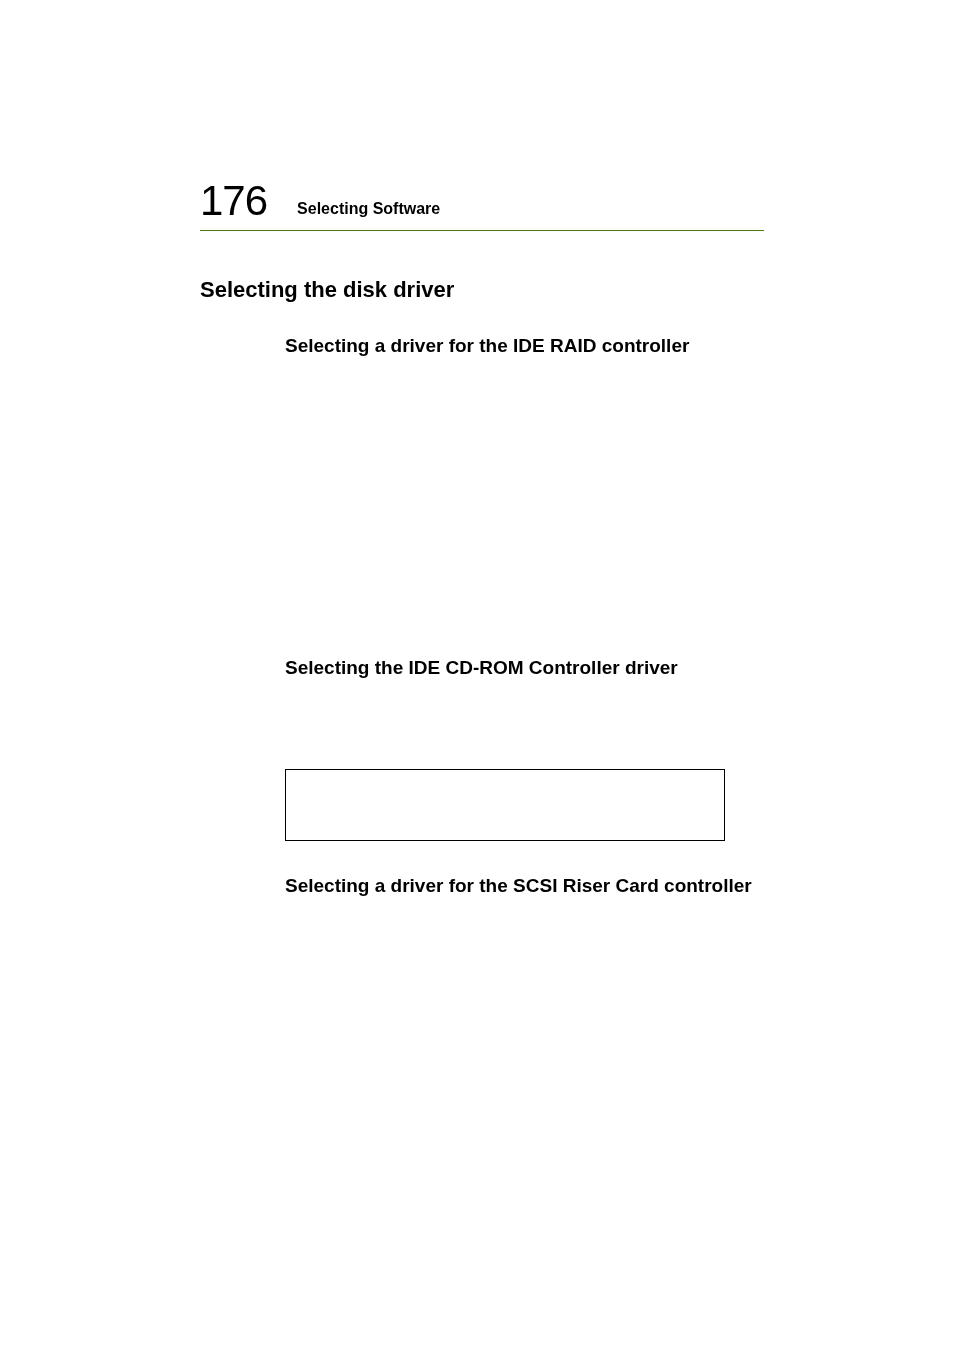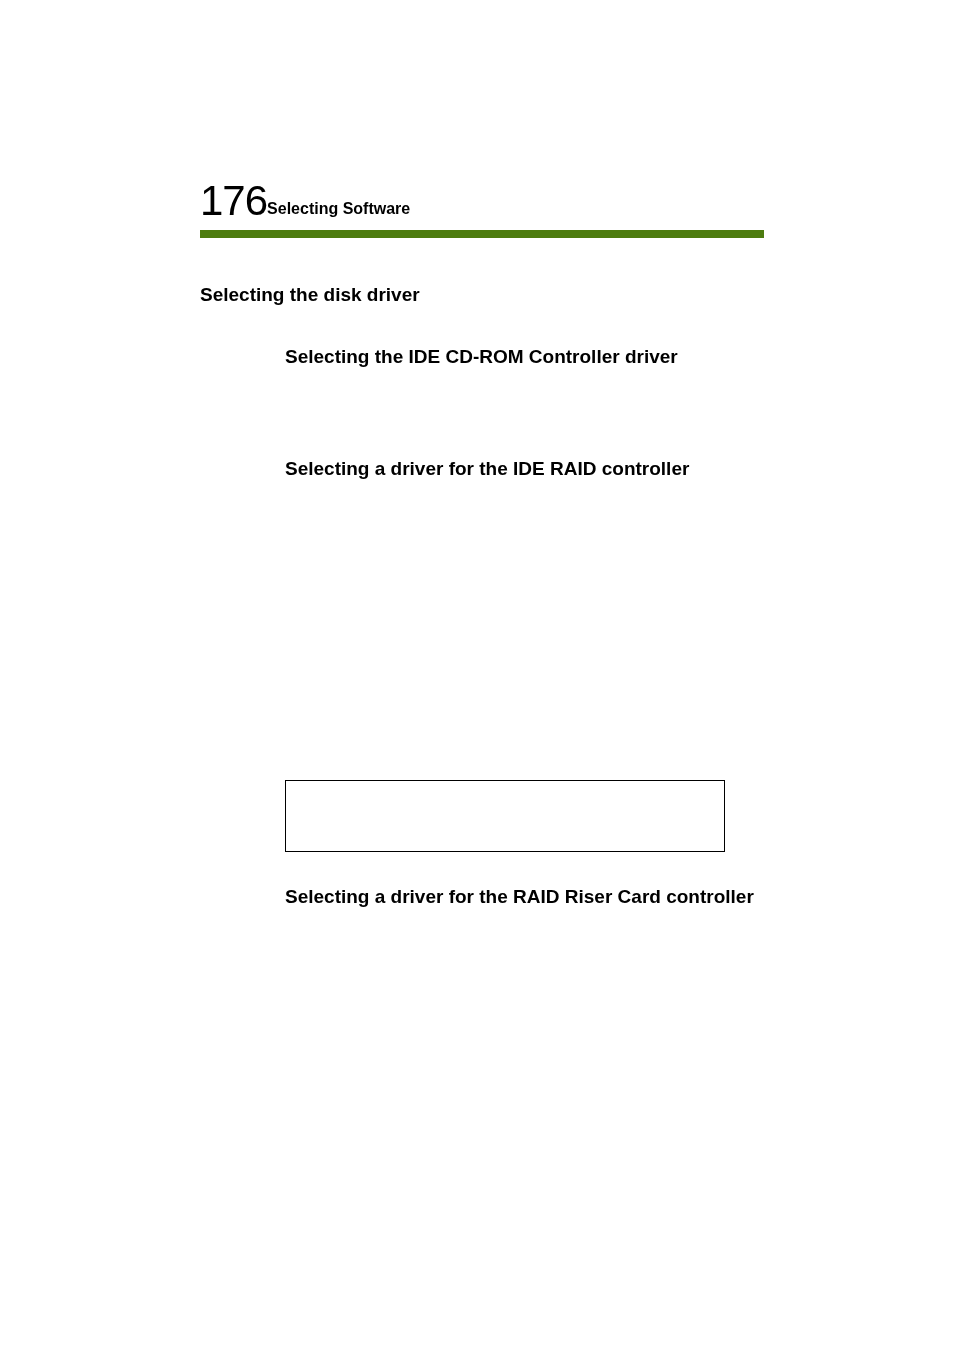--- a/index.html
+++ b/index.html
@@ -13,40 +13,41 @@
       background: #ffffff;
       font-family: Arial, Helvetica, sans-serif;
       color: #000000;
     }
     .page {
       padding: 180px 190px 0 200px;
     }
     .header {
       display: flex;
       align-items: flex-end;
-      border-bottom: 8px solid #4d7c0f;
+      gap: 30px;
+      border-bottom: 1px solid #4d7c0f;
       padding-bottom: 8px;
       margin-bottom: 46px;
     }
     .page-number {
       font-size: 42px;
       font-weight: normal;
       font-family: "Helvetica Neue", Helvetica, Arial, sans-serif;
       letter-spacing: -1px;
       line-height: 1;
     }
     .running-header {
       font-size: 16px;
       font-weight: bold;
       padding-bottom: 4px;
     }
     .section-heading {
-      font-size: 19px;
+      font-size: 22px;
       font-weight: bold;
-      margin-bottom: 40px;
+      margin-bottom: 32px;
     }
     .subsection-heading {
       font-size: 19px;
       font-weight: bold;
       margin-left: 85px;
       margin-bottom: 92px;
     }
     .subsection-heading.first {
       margin-bottom: 90px;
     }
@@ -69,20 +70,20 @@
 <body>
 
 <div class="page">
   <div class="header">
     <span class="page-number">176</span>
     <span class="running-header">Selecting Software</span>
   </div>
 
   <h2 class="section-heading">Selecting the disk driver</h2>
 
+  <h3 class="subsection-heading second">Selecting a driver for the IDE RAID controller</h3>
+
   <h3 class="subsection-heading first">Selecting the IDE CD-ROM Controller driver</h3>
-
-  <h3 class="subsection-heading second">Selecting a driver for the IDE RAID controller</h3>
 
   <div class="note-box"></div>
 
-  <h3 class="subsection-heading third">Selecting a driver for the RAID Riser Card controller</h3>
+  <h3 class="subsection-heading third">Selecting a driver for the SCSI Riser Card controller</h3>
 </div>
 
 </body></html>

